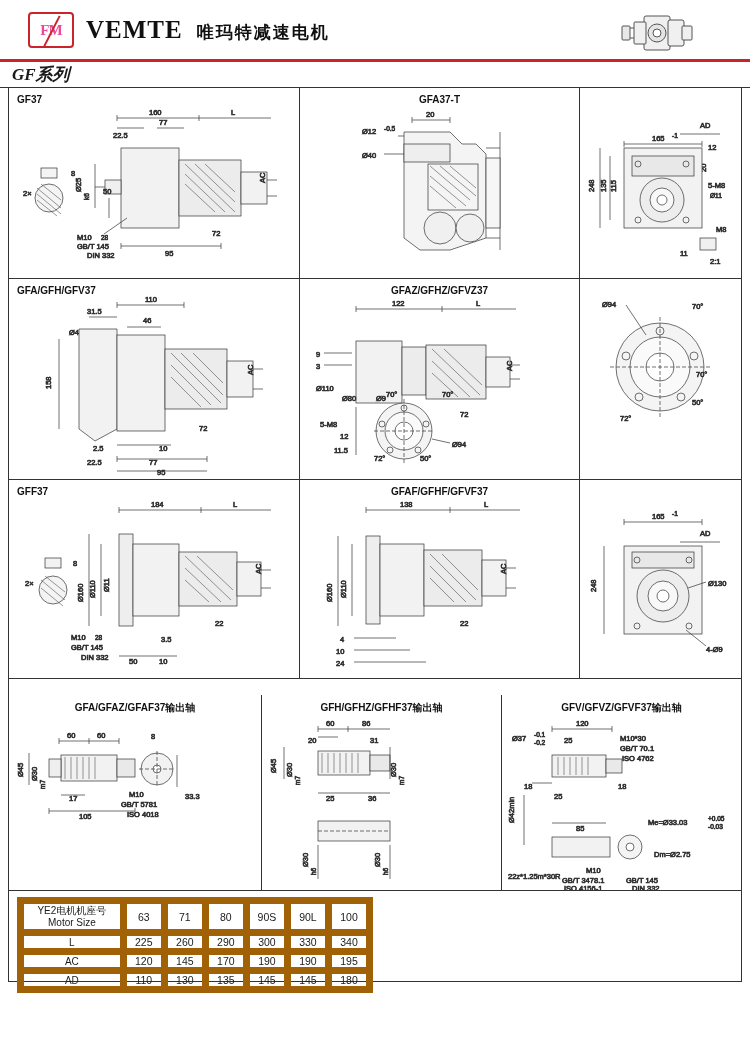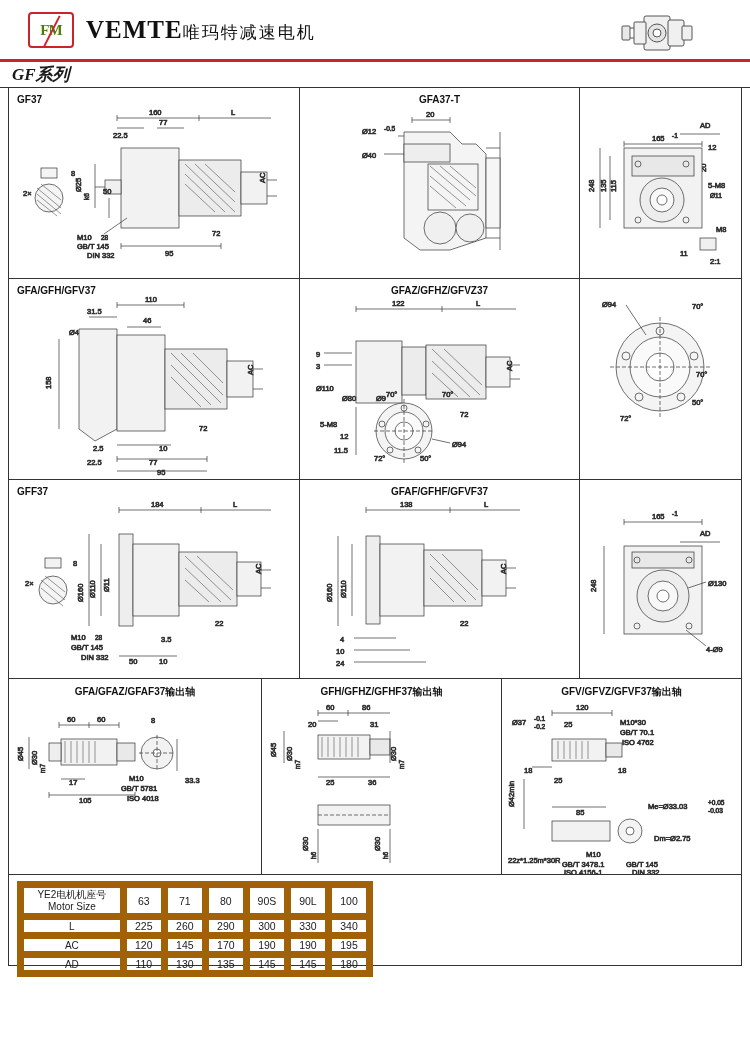--- a/index.html
+++ b/index.html
@@ -33,41 +33,42 @@
     border: 2px solid #c9242b;
     border-radius: 4px;
     display: flex; align-items: center; justify-content: center;
     position: relative;
     flex: 0 0 auto;
   }
   .logo-mark .fm {
     font-family: "Liberation Serif", serif;
     font-weight: bold;
     font-size: 15px;
-    color: #4d7c0f;
+    color: #ec4899;
     letter-spacing: -1px;
   }
   .logo-mark .slash {
     position: absolute;
     width: 2px; height: 34px;
     background: #c9242b;
     transform: rotate(27deg);
     left: 21px; top: 0;
   }
   .brand-wrap { margin-left: 12px; display: flex; align-items: baseline; }
   .brand-en {
     font-family: "Liberation Serif", serif;
     font-size: 25px;
     font-weight: bold;
     letter-spacing: 1px;
     color: #111;
   }
   .brand-cn {
     font-size: 17px;
-    font-weight: normal;
+    font-weight: bold;
+    margin-left: 14px;
     letter-spacing: 2px;
     color: #111;
   }
   .header-gear {
     position: absolute;
     right: 46px; top: 8px;
     width: 90px; height: 50px;
   }
   .hr-thin {
     position: absolute;
@@ -600,21 +601,21 @@
               <path d="M40 113v6 M126 113v6"></path>
             <text class="dim" x="120" y="102">M10</text>
             <text class="dim" x="112" y="112">GB/T 5781</text>
             <text class="dim" x="118" y="122">ISO 4018</text>
             <text class="dim" x="176" y="104">33.3</text>
             <line x1="168" y1="60" x2="168" y2="92"></line>
           </g>
         </svg>
       </div>
 
-      <div class="cell" style="width:240px;height:195px;">
+      <div class="cell" style="width:240px;height:195px;margin-top:16px;">
         <span class="cell-label tc">GFH/GFHZ/GFHF37输出轴</span>
         <svg width="240" height="195" viewBox="0 0 240 195">
           <g stroke="#333" fill="none" stroke-width="0.7">
             <line x1="56" y1="34" x2="86" y2="34"></line>
               <path d="M56 31v6 M86 31v6"></path>
             <text class="dim" x="64" y="31">60</text>
             <line x1="86" y1="34" x2="128" y2="34"></line>
             <text class="dim" x="100" y="31">86</text>
             <text class="dim" x="46" y="48">20</text>
             <text class="dim" x="108" y="48">31</text>

